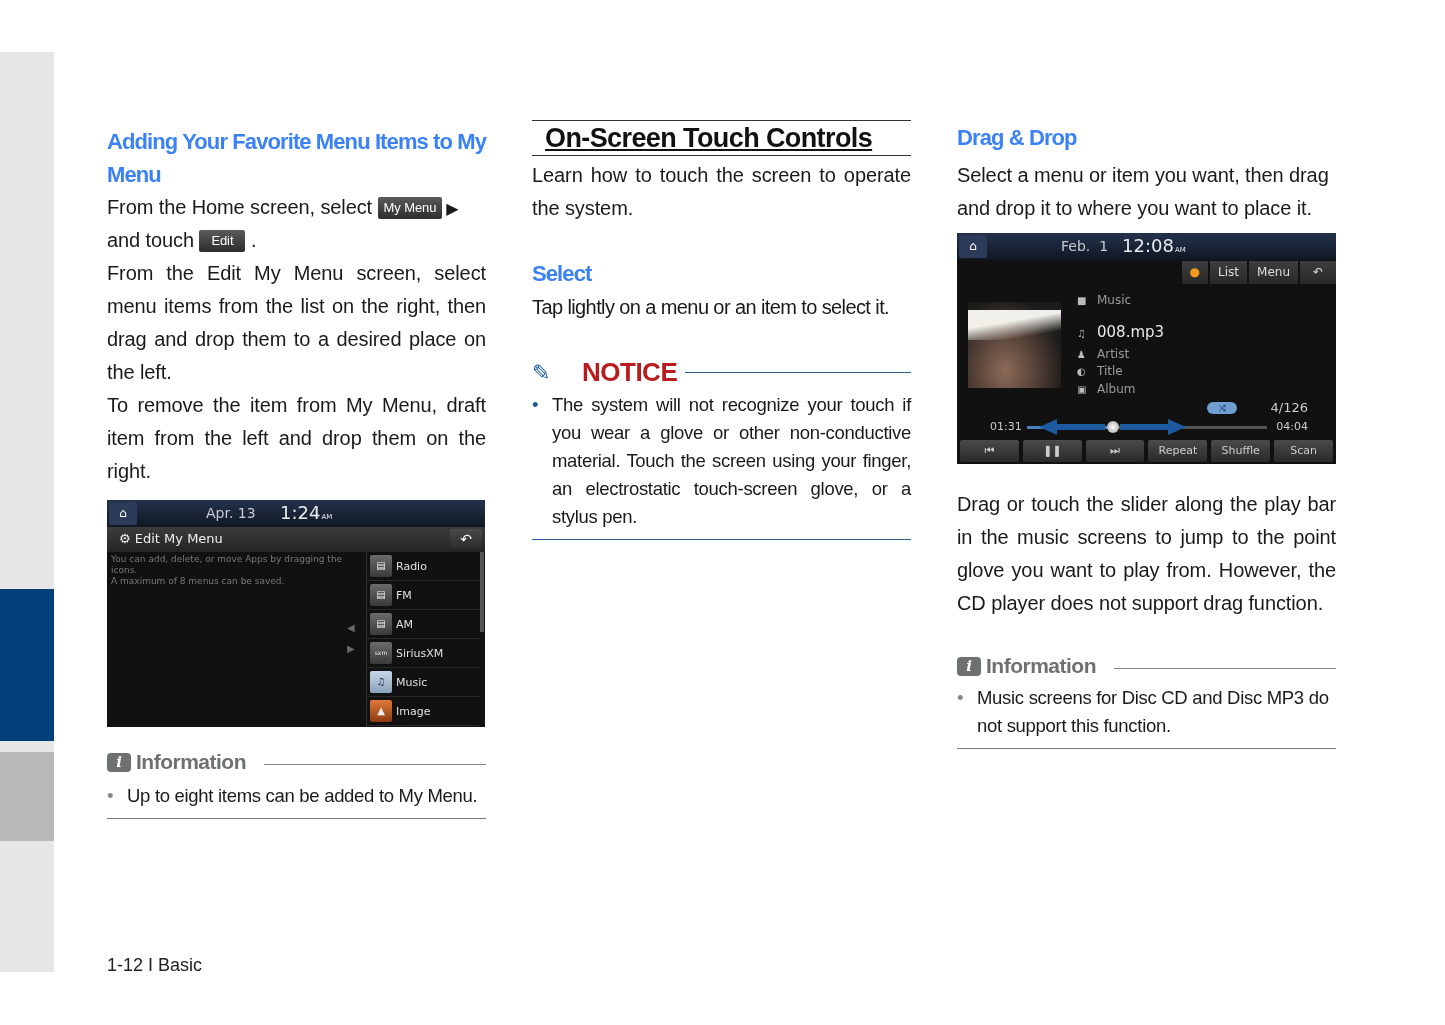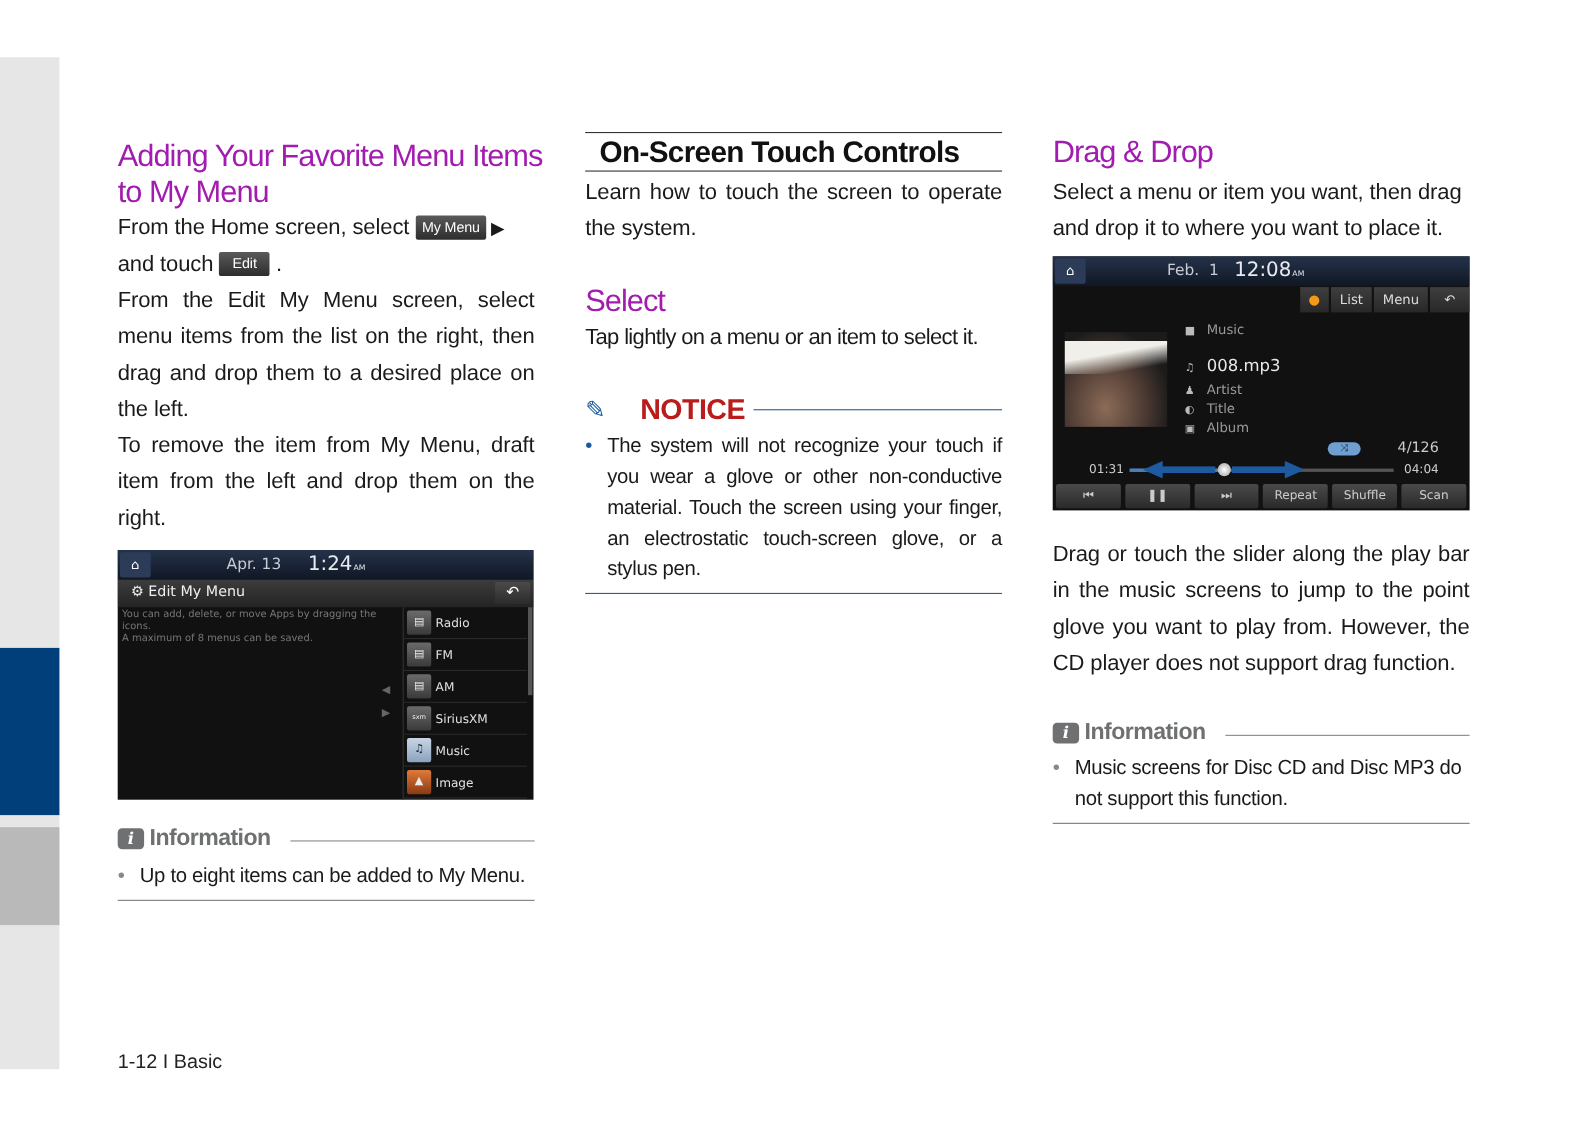--- a/index.html
+++ b/index.html
@@ -9,21 +9,21 @@
   
   .side-strip { position: absolute; left: 0; top: 52px; width: 54px; height: 920px; background: #e6e6e6; }
   .side-blue { position: absolute; left: 0; top: 589px; width: 54px; height: 152px; background: #003f7a; }
   .side-gray { position: absolute; left: 0; top: 752px; width: 54px; height: 89px; background: #b9b9b9; }
 
   .col { position: absolute; top: 0; }
   .col1 { left: 107px; width: 379px; }
   .col2 { left: 532px; width: 379px; }
   .col3 { left: 957px; width: 379px; }
 
-  .h-blue { color: #a21caf; font-weight: normal; font-size: 28px; letter-spacing: -0.9px; line-height: 33px; }
+  .h-blue { color: #3b82f6; font-weight: bold; font-size: 22px; letter-spacing: -0.9px; line-height: 33px; }
   .p { font-size: 20px; line-height: 33px; color: #1a1a1a; text-align: justify; letter-spacing: -0.1px; }
   .p.left { text-align: left; }
 
   .ui-btn { display: inline-block; background: linear-gradient(#5a5a5a, #2d2d2d); color: #fff; font-size: 13px; padding: 2px 6px; border-radius: 2px; vertical-align: 2px; line-height: 18px; }
   .ui-btn.edit { padding: 2px 12px; }
   .tri { font-size: 16px; margin-left: 4px; }
 
   
   .screen { position: absolute; background: #111; overflow: hidden; color: #ddd; font-family: "DejaVu Sans", sans-serif; }
   .s-top { position: absolute; left: 0; top: 0; right: 0; height: 27px; background: linear-gradient(#24324a, #101724); }
@@ -156,21 +156,21 @@
     </div>
     <div class="bullet-row" style="margin-top:8px;">
       <span class="bullet-dot">•</span>
       <span>Up to eight items can be added to My Menu.</span>
     </div>
     <div class="rule" style="margin-top:8px;"></div>
   </div>
 </div>
 
 <div class="col col2">
-  <div class="section-title" style="position:absolute; top:120px; width:379px;">On-Screen Touch Controls</div>
+  <div class="section-title" style="position:absolute; top:120px; width:379px;text-decoration:underline;">On-Screen Touch Controls</div>
   <div class="p" style="position:absolute; top:159px; width:379px;">Learn how to touch the screen to operate the system.</div>
   <div class="h-blue" style="position:absolute; top:257px;">Select</div>
   <div class="p left" style="position:absolute; top:291px; width:390px; letter-spacing:-0.6px;">Tap lightly on a menu or an item to select it.</div>
 
   <div style="position:absolute; top:357px; width:379px;">
     <div class="notice-head">
       <span class="notice-icon">✎</span>
       <span class="notice-title">NOTICE</span>
       <span class="notice-line"></span>
     </div>

